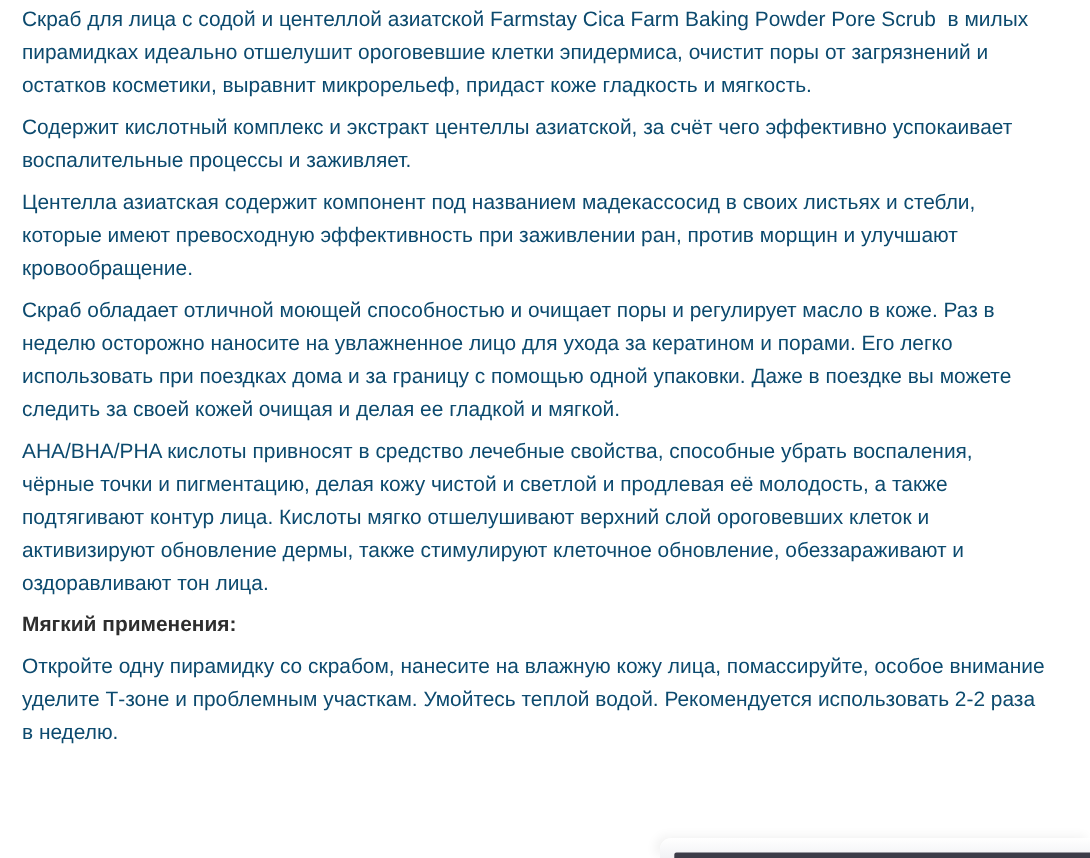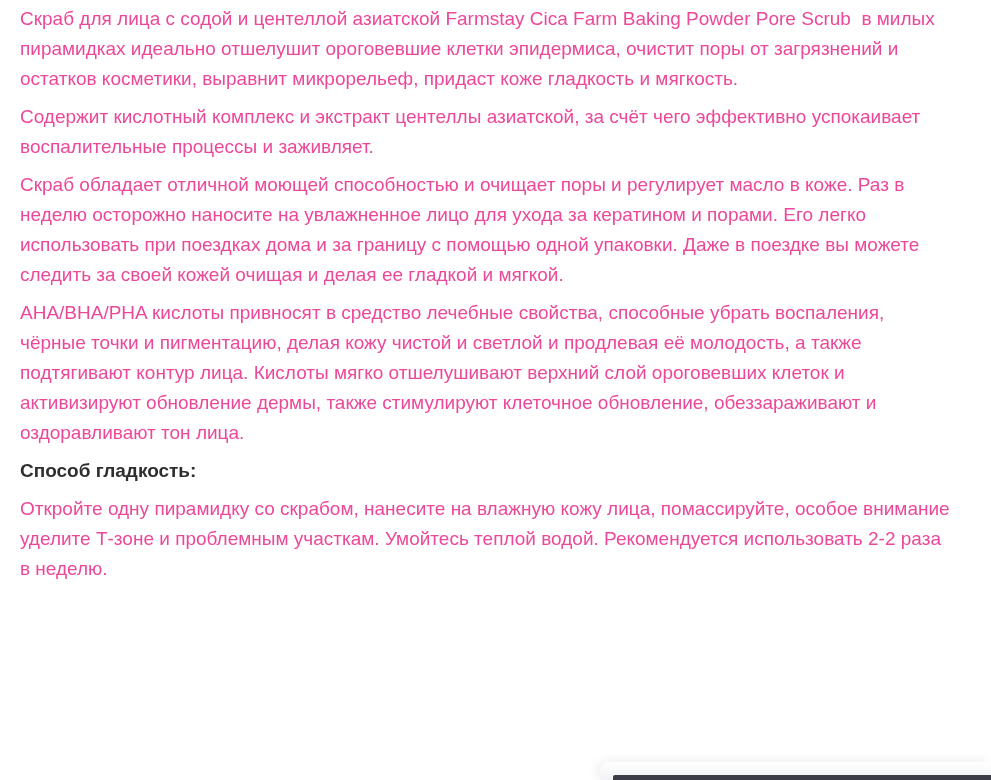--- a/index.html
+++ b/index.html
@@ -10,21 +10,21 @@
     overflow: hidden;
     position: relative;
   }
   .content {
     width: 991px;
     padding: 4px 36px 0 20px;
   }
   .content p {
     font-size: 19px;
     line-height: 30px;
-    color: #ec4899;
+    color: #0c4a6e;
     margin-bottom: 8px;
     white-space: pre-wrap;
   }
   .content h3 {
     font-size: 19px;
     line-height: 30px;
     color: #2e2e2e;
     font-weight: bold;
     margin-bottom: 8px;
   }
@@ -47,20 +47,21 @@
     background: #3d3d49;
     border-top-left-radius: 2px;
   }
 </style>
 </head>
 <body>
 
 <div class="content">
   <p>Скраб для лица с содой и центеллой азиатской Farmstay Cica Farm Baking Powder Pore Scrub  в милых пирамидках идеально отшелушит ороговевшие клетки эпидермиса, очистит поры от загрязнений и остатков косметики, выравнит микрорельеф, придаст коже гладкость и мягкость.</p>
   <p>Содержит кислотный комплекс и экстракт центеллы азиатской, за счёт чего эффективно успокаивает воспалительные процессы и заживляет.</p>
+  <p>Центелла азиатская содержит компонент под названием мадекассосид в своих листьях и стебли, которые имеют превосходную эффективность при заживлении ран, против морщин и улучшают кровообращение.</p>
   <p>Скраб обладает отличной моющей способностью и очищает поры и регулирует масло в коже. Раз в неделю осторожно наносите на увлажненное лицо для ухода за кератином и порами. Его легко использовать при поездках дома и за границу с помощью одной упаковки. Даже в поездке вы можете следить за своей кожей очищая и делая ее гладкой и мягкой.</p>
   <p>AHA/BHA/PHA кислоты привносят в средство лечебные свойства, способные убрать воспаления, чёрные точки и пигментацию, делая кожу чистой и светлой и продлевая её молодость, а также подтягивают контур лица. Кислоты мягко отшелушивают верхний слой ороговевших клеток и активизируют обновление дермы, также стимулируют клеточное обновление, обеззараживают и оздоравливают тон лица.</p>
-  <h3>Способ гладкость:</h3>
+  <h3>Мягкий применения:</h3>
   <p>Откройте одну пирамидку со скрабом, нанесите на влажную кожу лица, помассируйте, особое внимание уделите Т-зоне и проблемным участкам. Умойтесь теплой водой. Рекомендуется использовать 2-2 раза в неделю.</p>
 </div>
 
 <div class="overlay-panel"></div>
 <div class="overlay-bar"></div>
 
 </body></html>

